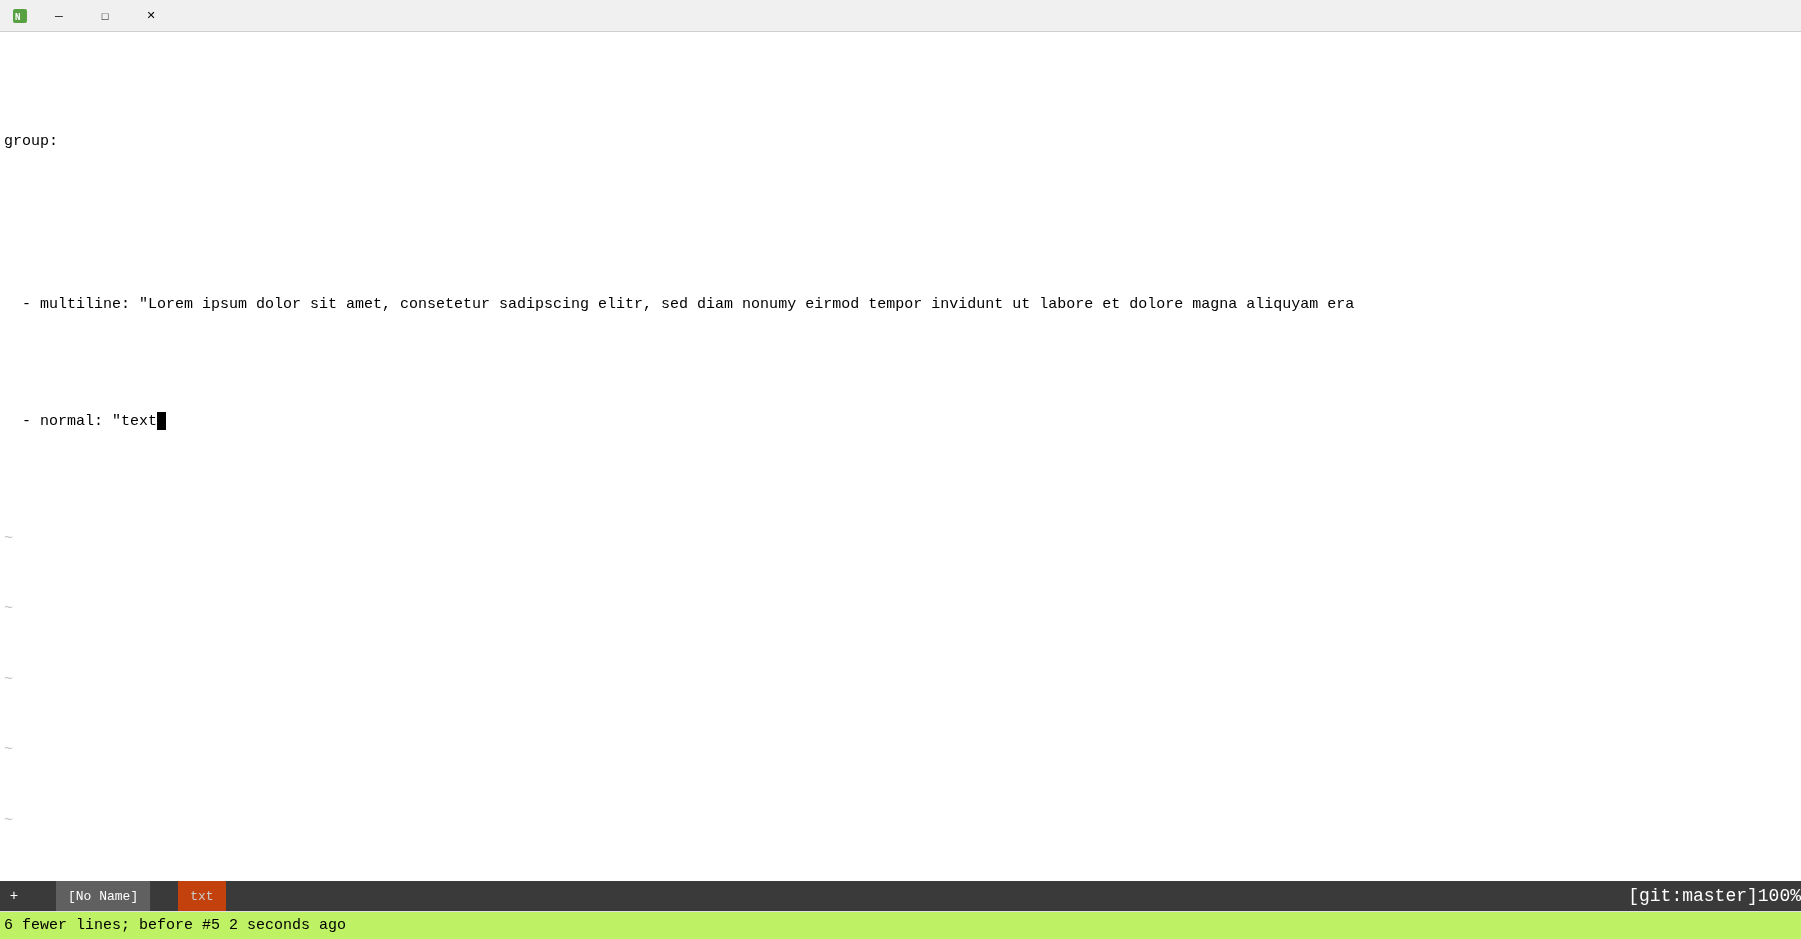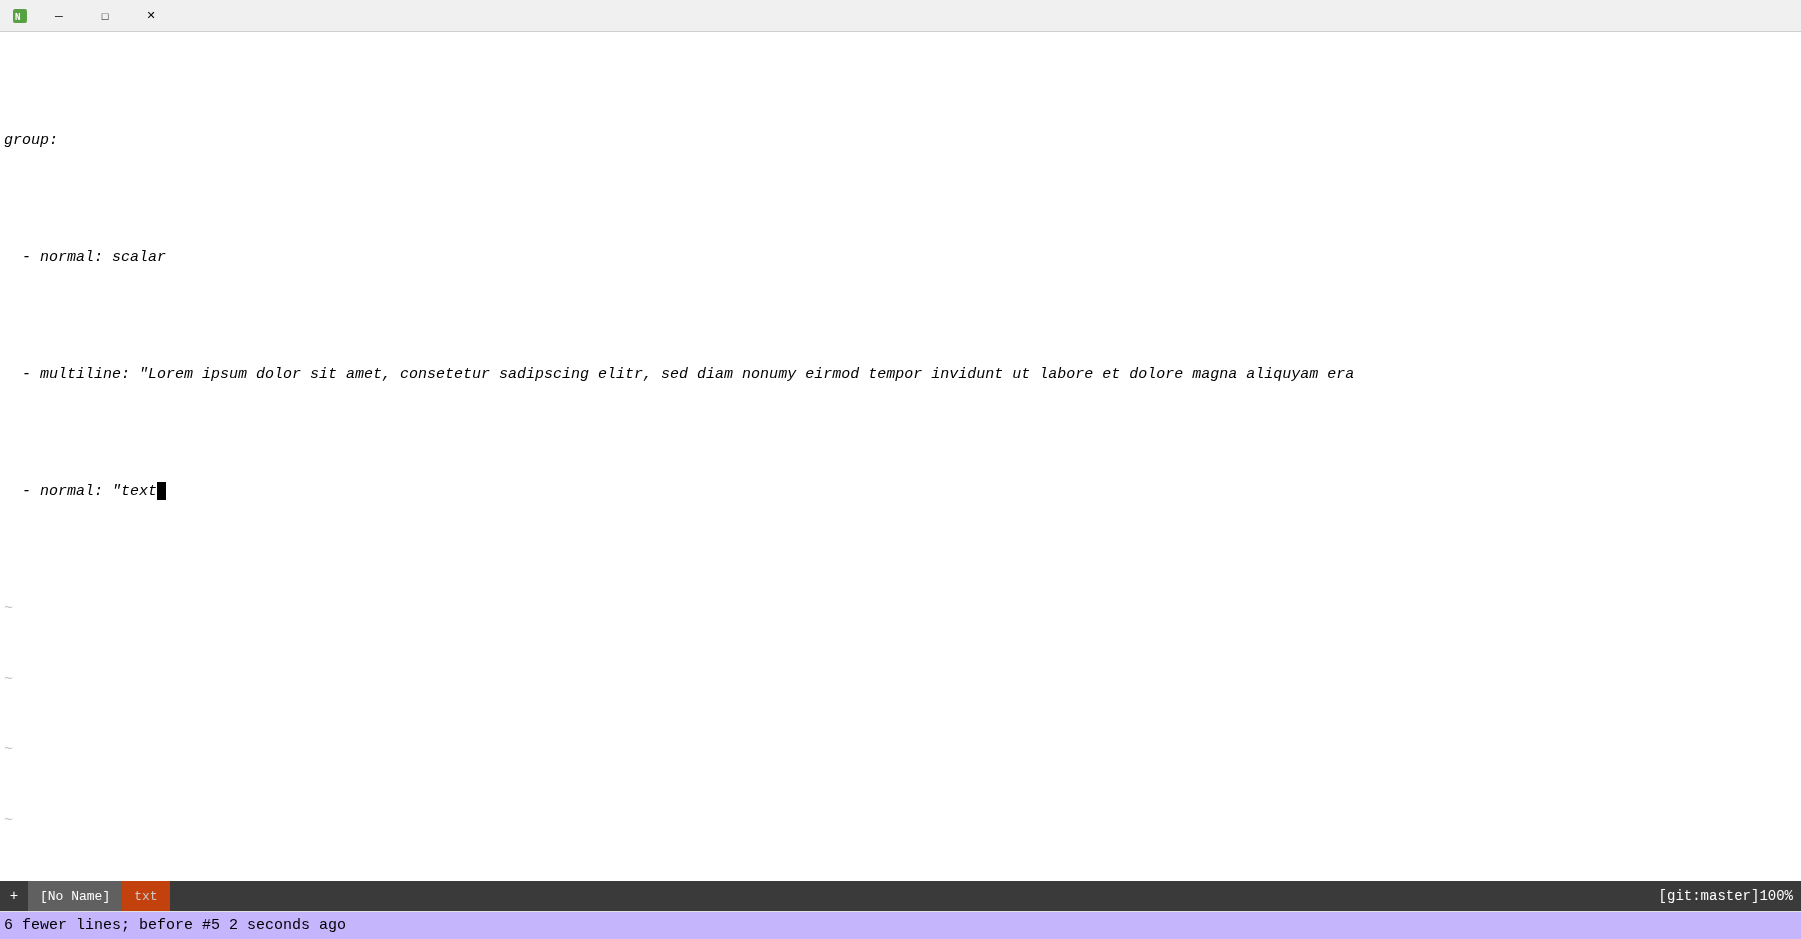--- a/index.html
+++ b/index.html
@@ -84,25 +84,24 @@
     .editor-content {
       padding: 0 0 0 0;
       line-height: 1.55;
       color: #000000;
       white-space: pre;
       position: relative;
     }
 
     .line {
       display: flex;
-      align-items: flex-start;
+      align-items: flex-end;
       min-height: 24px;
       padding: 0 4px;
       position: relative;
-      font-style: italic;
     }
 
     .line-content {
       color: #000;
       white-space: pre;
     }
 
     
     .tilde-line {
       color: #c0c0c0;
@@ -145,48 +144,49 @@
 
     .tab-item {
       height: 30px;
       padding: 9px 12px;
       display: flex;
       align-items: center;
       font-size: 13px;
       font-family: 'Consolas', 'Courier New', monospace;
       gap: 4px;
       cursor: pointer;
+      margin-left: 28px;
     }
 
     .tab-item.active {
       background: #606060;
       color: #ffffff;
     }
 
     .tab-item.inactive {
       background: #c2410c;
       color: #cccccc;
     }
 
     .tab-label {
       color: inherit;
     }
 
     .tab-bar-right {
       margin-left: auto;
       color: #ffffff;
       font-family: 'Consolas', 'Courier New', monospace;
-      font-size: 14px;
-      padding-right: 8px;
+      font-size: 18px;
+      padding-right: 0;
     }
 
     
     .status-bar {
       height: 28px;
-      background: #c4b5fd;
+      background: #bef264;
       display: flex;
       align-items: center;
       padding: 0 4px;
       flex-shrink: 0;
       border-top: 1px solid #e0e0e0;
     }
 
     .status-text {
       font-family: 'Consolas', 'Courier New', monospace;
       font-size: 15px;
@@ -212,23 +212,20 @@
 
 <div class="editor-area">
   <div class="editor-content">
 
     
     <div class="line">
       <span class="line-content">group:</span>
     </div>
 
     
-    <div class="line">
-      <span class="line-content">  - normal: scalar</span>
-    </div>
 
     
     <div class="line">
       <span class="line-content">  - multiline: "Lorem ipsum dolor sit amet, consetetur sadipscing elitr, sed diam nonumy eirmod tempor invidunt ut labore et dolore magna aliquyam era</span>
     </div>
 
     
     <div class="line">
       <span class="line-content">  - normal: "text<span class="cursor"></span></span>
     </div>

